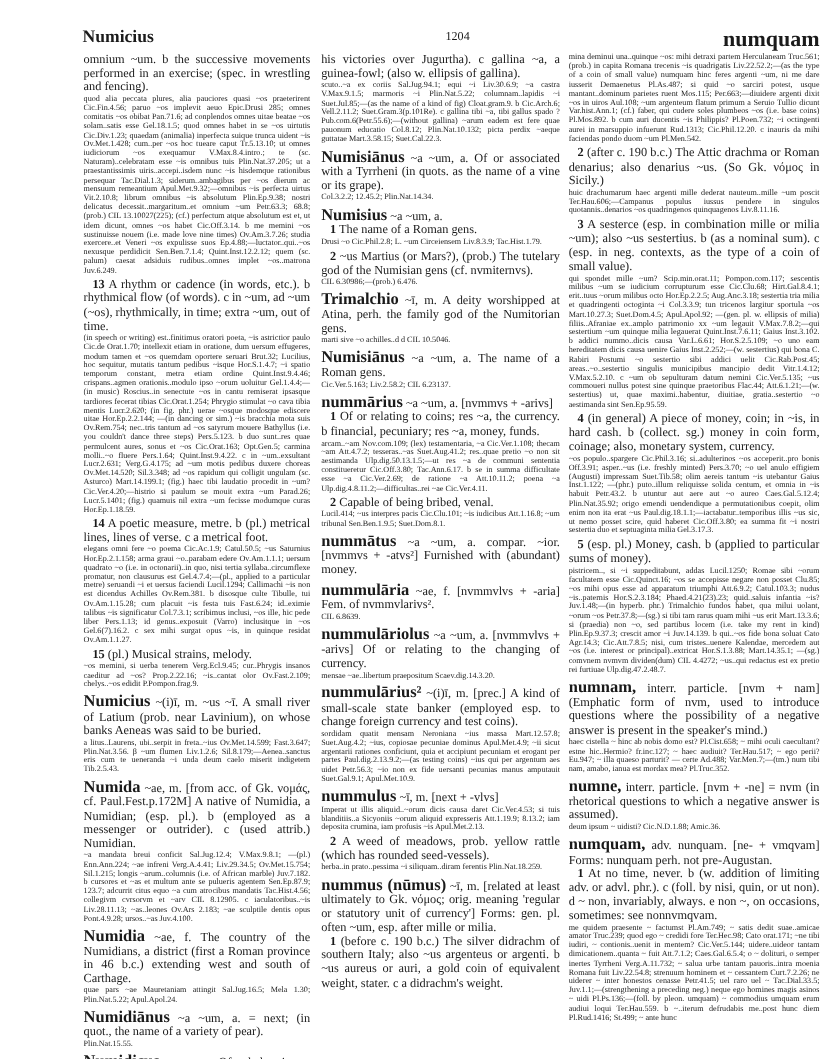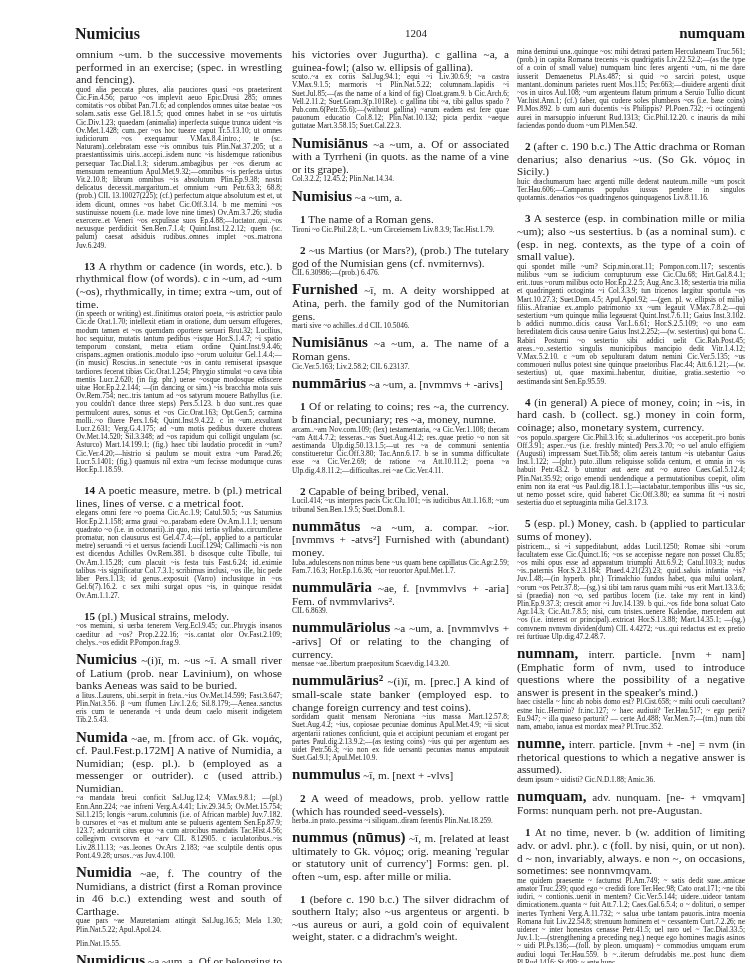--- a/index.html
+++ b/index.html
@@ -1,30 +1,30 @@
 <!DOCTYPE html>
 <html><head>
 <meta charset="utf-8">
 <style>
   html, body { margin:0; padding:0; background:#fff; }
   body { width:750px; height:963px; overflow:hidden; position:relative; color:#1a1a1a;
          font-family:"Liberation Serif","DejaVu Serif",serif; }
   .header { position:absolute; top:25px; left:75px; width:670px; height:22px; }
   .hw-left { position:absolute; left:0; top:0; font-weight:bold; font-size:16px; }
   .pageno { position:absolute; left:330px; top:2px; font-size:11px; }
-  .hw-right { position:absolute; right:0; top:0; font-weight:bold; font-size:15px; }
+  .hw-right { position:absolute; right:0; top:0; font-weight:bold; font-size:20px; }
   .col { position:absolute; top:48px; overflow:hidden; }
   .c1 { left:76px; width:206px; height:915px; }
   .c2 { left:292px; width:217px; height:915px; }
   .c3 { left:517px; width:228px; height:915px; }
   .def { font-size:11.2px; line-height:12.6px; text-align:justify; margin:0; }
   .cit { font-size:7.4px; line-height:8.2px; text-align:justify; margin:0 0 3px 0; }
   .entry { margin-top:6px; }
   .lemma { font-weight:bold; font-size:15px; }
-  .sense { text-indent:8px; margin-top:10px; }
+  .sense { text-indent:8px; margin-top:0; }
   .sense .num { font-weight:bold; }
 </style>
 </head>
 <body>
 
 <div class="header">
   <span class="hw-left">Numicius</span>
   <span class="pageno">1204</span>
   <span class="hw-right">numquam</span>
 </div>
@@ -48,80 +48,81 @@
   </div>
   <div class="entry">
     <p class="def"><span class="lemma">Numida</span> <span>~ae, m. [from acc. of Gk. νομάς, cf. Paul.Fest.p.172M] A native of Numidia, a Numidian; (esp. pl.). b (employed as a messenger or outrider). c (used attrib.) Numidian.</span></p>
     <p class="cit">~a mandata breui conficit Sal.Jug.12.4; V.Max.9.8.1; —(pl.) Enn.Ann.224; ~ae infreni Verg.A.4.41; Liv.29.34.5; Ov.Met.15.754; Sil.1.215; longis ~arum..columnis (i.e. of African marble) Juv.7.182. b cursores et ~as et multum ante se pulueris agentem Sen.Ep.87.9; 123.7; adcurrit citus equo ~a cum atrocibus mandatis Tac.Hist.4.56; collegivm cvrsorvm et ~arv CIL 8.12905. c iaculatoribus..~is Liv.28.11.13; ~as..leones Ov.Ars 2.183; ~ae sculptile dentis opus Pont.4.9.28; ursos..~as Juv.4.100.</p>
   </div>
   <div class="entry">
     <p class="def"><span class="lemma">Numidia</span> <span>~ae, f. The country of the Numidians, a district (first a Roman province in 46 b.c.) extending west and south of Carthage.</span></p>
     <p class="cit">quae pars ~ae Mauretaniam attingit Sal.Jug.16.5; Mela 1.30; Plin.Nat.5.22; Apul.Apol.24.</p>
   </div>
   <div class="entry">
+    <p class="def"><span class="lemma">Numidiānus</span> <span>~a ~um, a. = next; (in quot., the name of a variety of pear).</span></p>
     <p class="cit">Plin.Nat.15.55.</p>
   </div>
   <div class="entry">
     <p class="def"><span class="lemma">Numidicus</span> <span>~a ~um, a. Of or belonging to Numidia or its inhabitants, Numidian. (as the name taken by Q. Caecilius Metellus after</span></p>
   </div>
 </div>
 
 <div class="col c2">
   <p class="def">his victories over Jugurtha). c gallina ~a, a guinea-fowl; (also w. ellipsis of gallina).</p>
   <p class="cit">scuto..~a ex coriis Sal.Jug.94.1; equi ~i Liv.30.6.9; ~a castra V.Max.9.1.5; marmoris ~i Plin.Nat.5.22; columnam..lapidis ~i Suet.Jul.85;—(as the name of a kind of fig) Cloat.gram.9. b Cic.Arch.6; Vell.2.11.2; Suet.Gram.3(p.101Re). c gallina tibi ~a, tibi gallus spado ? Pub.com.6(Petr.55.6);—(without gallina) ~arum eadem est fere quae pauonum educatio Col.8.12; Plin.Nat.10.132; picta perdix ~aeque guttatae Mart.3.58.15; Suet.Cal.22.3.</p>
 
   <div class="entry">
     <p class="def"><span class="lemma">Numisiānus</span> <span>~a ~um, a. Of or associated with a Tyrrheni (in quots. as the name of a vine or its grape).</span></p>
     <p class="cit">Col.3.2.2; 12.45.2; Plin.Nat.14.34.</p>
   </div>
 
   <div class="entry">
     <p class="def"><span class="lemma">Numisius</span> <span>~a ~um, a.</span></p>
     <p class="def sense"><span class="num">1</span> <span>The name of a Roman gens.</span></p>
-    <p class="cit">Tironi ~o Cic.Phil.2.8; L. ~um Circeiensem Liv.8.3.9; Tac.Hist.1.79.</p>
+    <p class="cit">Drusi ~o Cic.Phil.2.8; L. ~um Circeiensem Liv.8.3.9; Tac.Hist.1.79.</p>
     <p class="def sense"><span class="num">2</span> <span>~us Martius (or Mars?), (prob.) The tutelary god of the Numisian gens (cf. nvmiternvs).</span></p>
     <p class="cit">CIL 6.30986;—(prob.) 6.476.</p>
   </div>
 
   <div class="entry">
-    <p class="def"><span class="lemma">Furnished</span> <span>~ī, m. A deity worshipped at Atina, perh. the family god of the Numitorian gens.</span></p>
+    <p class="def"><span class="lemma">Trimalchio</span> <span>~ī, m. A deity worshipped at Atina, perh. the family god of the Numitorian gens.</span></p>
     <p class="cit">marti sive ~o achilles..d d CIL 10.5046.</p>
   </div>
   <div class="entry">
     <p class="def"><span class="lemma">Numisiānus</span> <span>~a ~um, a. The name of a Roman gens.</span></p>
     <p class="cit">Cic.Ver.5.163; Liv.2.58.2; CIL 6.23137.</p>
   </div>
 
   <div class="entry">
     <p class="def"><span class="lemma">nummārius</span> <span>~a ~um, a. [nvmmvs + -arivs]</span></p>
-    <p class="def sense"><span class="num">1</span> <span>Of or relating to coins; res ~a, the currency. b financial, pecuniary; res ~a, money, numne.</span></p>
+    <p class="def sense"><span class="num">1</span> <span>Of or relating to coins; res ~a, the currency. b financial, pecuniary; res ~a, money, funds.</span></p>
     <p class="cit">arcam..~am Nov.com.109; (lex) testamentaria, ~a Cic.Ver.1.108; thecam ~am Att.4.7.2; tesseras..~as Suet.Aug.41.2; res..quae pretio ~o non sit aestimanda Ulp.dig.50.13.1.5;—ut res ~a de communi sententia constitueretur Cic.Off.3.80; Tac.Ann.6.17. b se in summa difficultate esse ~a Cic.Ver.2.69; de ratione ~a Att.10.11.2; poena ~a Ulp.dig.4.8.11.2;—difficultas..rei ~ae Cic.Ver.4.11.</p>
     <p class="def sense"><span class="num">2</span> <span>Capable of being bribed, venal.</span></p>
     <p class="cit">Lucil.414; ~us interpres pacis Cic.Clu.101; ~is iudicibus Att.1.16.8; ~um tribunal Sen.Ben.1.9.5; Suet.Dom.8.1.</p>
   </div>
 
   <div class="entry">
     <p class="def"><span class="lemma">nummātus</span> <span>~a ~um, a. compar. ~ior. [nvmmvs + -atvs²] Furnished with (abundant) money.</span></p>
-    <p class="cit">Iuba..adulescens non minus bene ~us quam bene capillatus Cic.Agr.2.59; Fam.7.16.3; Hor.Ep.1.6.36; ~ior reuortor Apul.Met.1.7.</p>
   </div>
   <div class="entry">
     <p class="def"><span class="lemma">nummulāria</span> <span>~ae, f. [nvmmvlvs + -aria] Fem. of nvmmvlarivs².</span></p>
     <p class="cit">CIL 6.8639.</p>
   </div>
   <div class="entry">
     <p class="def"><span class="lemma">nummulāriolus</span> <span>~a ~um, a. [nvmmvlvs + -arivs] Of or relating to the changing of currency.</span></p>
     <p class="cit">mensae ~ae..libertum praepositum Scaev.dig.14.3.20.</p>
   </div>
   <div class="entry">
     <p class="def"><span class="lemma">nummulārius²</span> <span>~(i)ī, m. [prec.] A kind of small-scale state banker (employed esp. to change foreign currency and test coins).</span></p>
     <p class="cit">sordidam quatit mensam Neroniana ~ius massa Mart.12.57.8; Suet.Aug.4.2; ~ius, copiosae pecuniae dominus Apul.Met.4.9; ~ii sicut argentarii rationes conficiunt, quia et accipiunt pecuniam et erogant per partes Paul.dig.2.13.9.2;—(as testing coins) ~ius qui per argentum aes uidet Petr.56.3; ~io non ex fide uersanti pecunias manus amputauit Suet.Gal.9.1; Apul.Met.10.9.</p>
   </div>
 
   <div class="entry">
     <p class="def"><span class="lemma">nummulus</span> <span>~ī, m. [next + -vlvs]</span></p>
+    <p class="cit">Imperat ut illis aliquid..~orum dicis causa daret Cic.Ver.4.53; si tuis blanditiis..a Sicyoniis ~orum aliquid expresseris Att.1.19.9; 8.13.2; iam deposita crumina, iam profusis ~is Apul.Met.2.13.</p>
     <p class="def sense"><span class="num">2</span> <span>A weed of meadows, prob. yellow rattle (which has rounded seed-vessels).</span></p>
     <p class="cit">herba..in prato..pessima ~i siliquam..diram ferentis Plin.Nat.18.259.</p>
   </div>
 
   <div class="entry">
     <p class="def"><span class="lemma">nummus (nūmus)</span> <span>~ī, m. [related at least ultimately to Gk. νόμος; orig. meaning 'regular or statutory unit of currency'] Forms: gen. pl. often ~um, esp. after mille or milia.</span></p>
     <p class="def sense"><span class="num">1</span> <span>(before c. 190 b.c.) The silver didrachm of southern Italy; also ~us argenteus or argenti. b ~us aureus or auri, a gold coin of equivalent weight, stater. c a didrachm's weight.</span></p>
 
   </div>
 </div>

